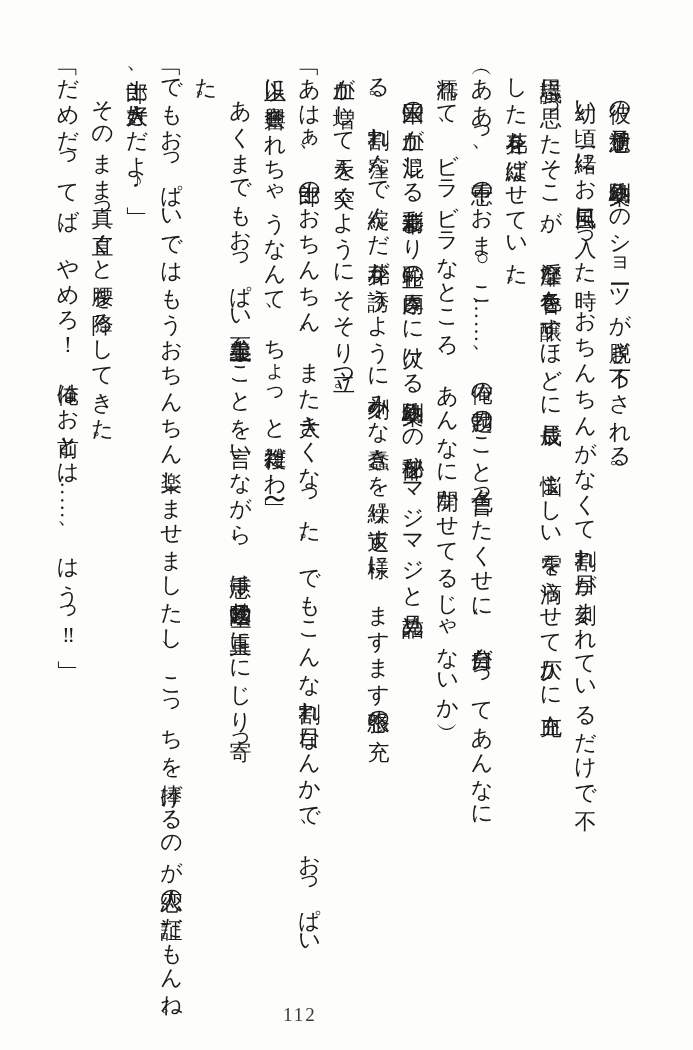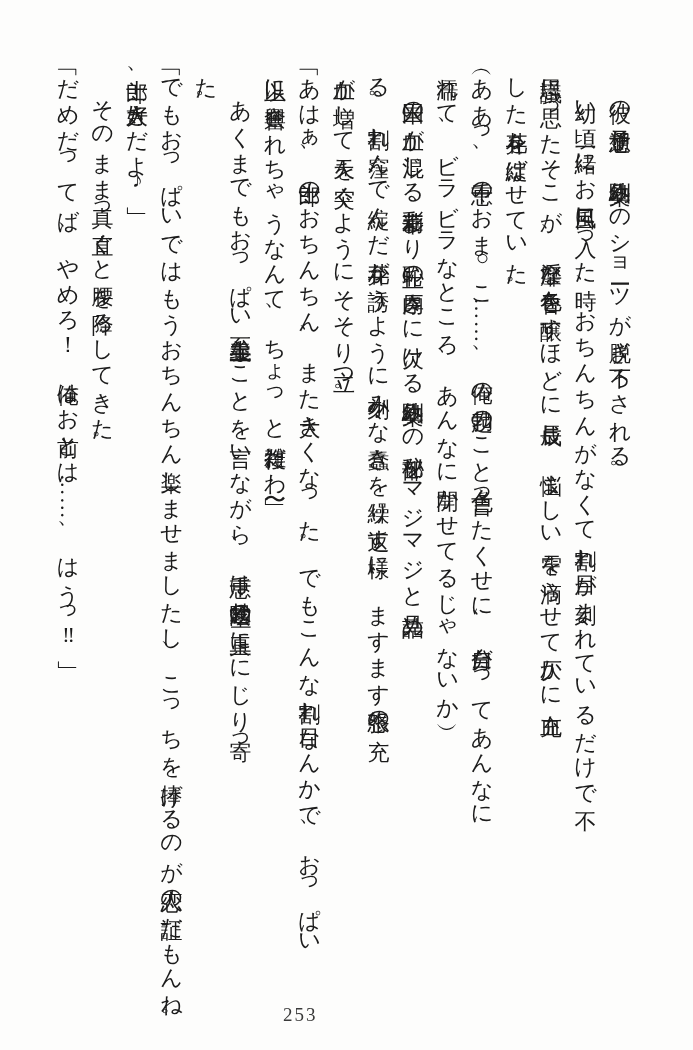--- a/index.html
+++ b/index.html
@@ -66,15 +66,15 @@
     <p class="text-line">「あはぁ、士郎のおちんちん、また大きくなった。でもこんな割れ目なんかで、おっぱい</p>
     <p class="text-line">以上に興奮されちゃうなんて、ちょっと複雑だわ〜」</p>
     <p class="text-line">　あくまでもおっぱい至上主義なことを言いながら、千恵は勃起陰茎の真上ににじり寄っ</p>
     <p class="text-line">た。</p>
     <p class="text-line">「でもおっぱいではもうおちんちん楽しませましたし、こっちを捧げるのが恋人の証だもんね。</p>
     <p class="text-line">士郎、大好きだよ♪」</p>
     <p class="text-line">　そのまま真っ直ぐと腰を降ろしてきた。</p>
     <p class="text-line">「だめだってば、やめろ！　俺はお前とは……、はうっ‼」</p>
   </div>
 
-  <div class="page-number">253</div>
+  <div class="page-number">112</div>
 
 </div>
 
 </body></html>

